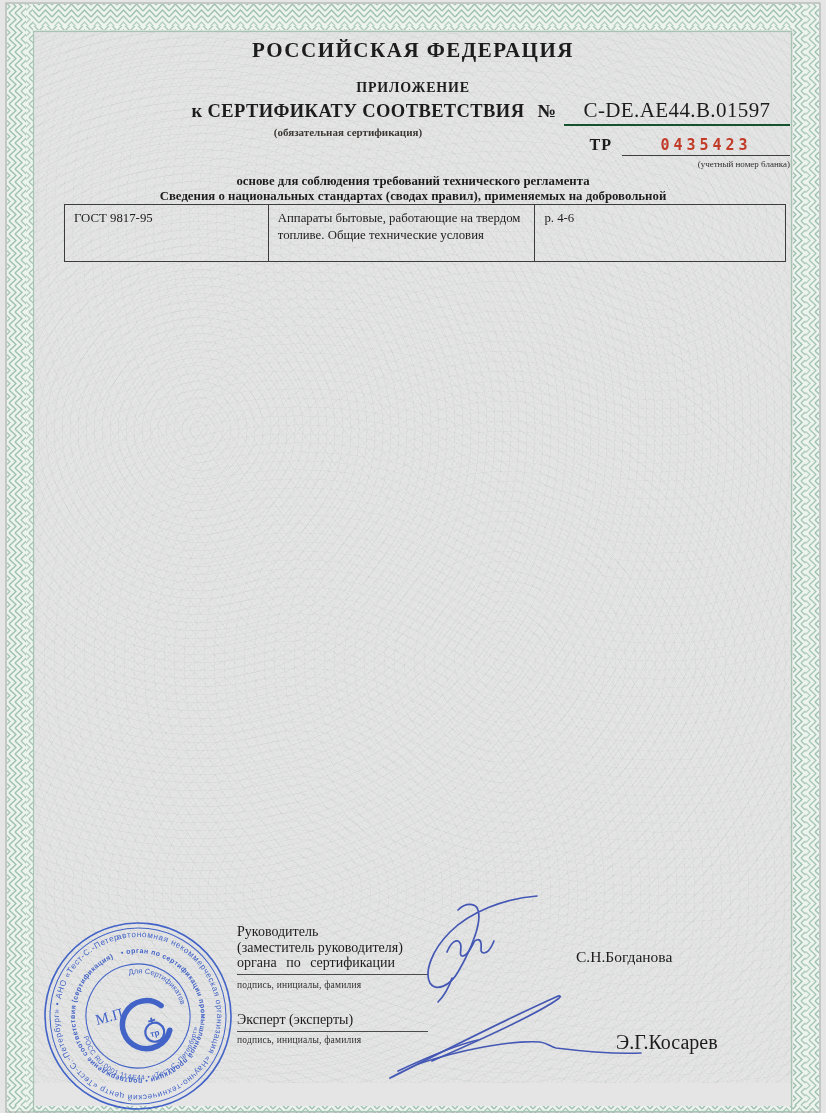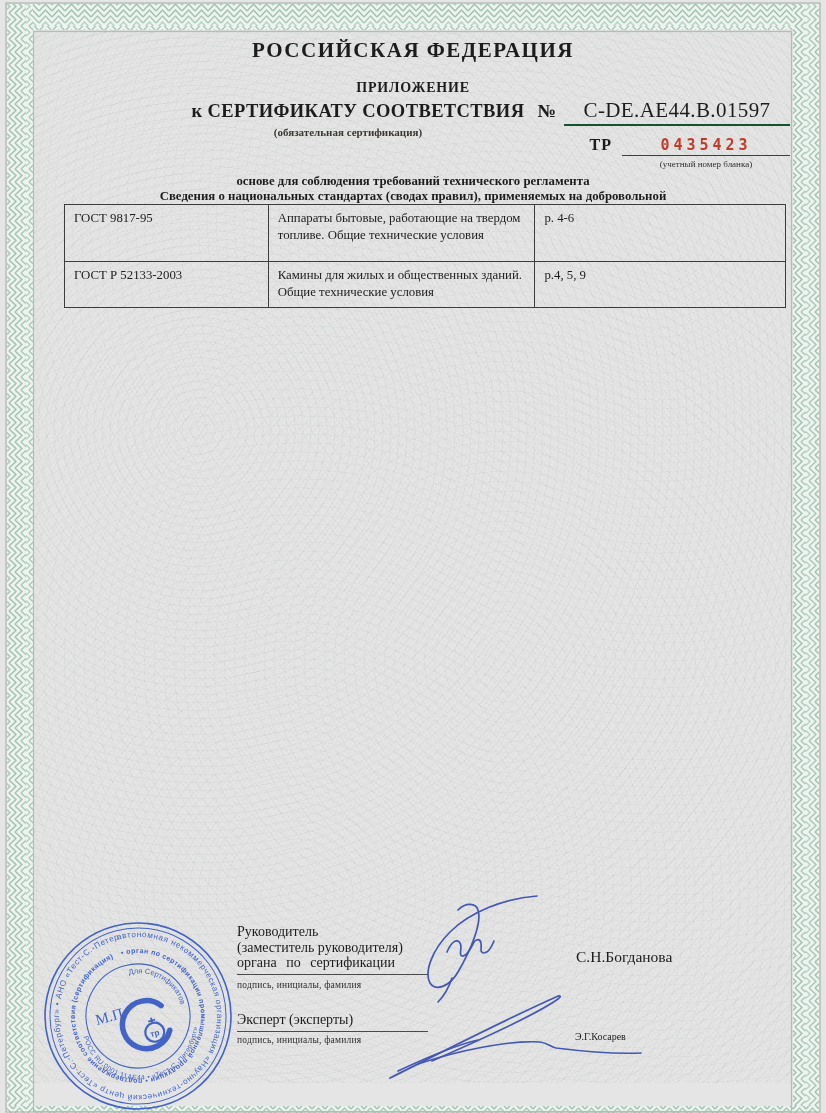--- a/index.html
+++ b/index.html
@@ -34,41 +34,41 @@
     text-align:center; font-size:21px; letter-spacing:0.4px; padding-bottom:1px; }
 
   .cert-kind { position:absolute; top:126px; left:33px; width:630px; text-align:center;
     font-size:11px; font-weight:bold; color:#3a3632; }
 
   .tr-line { position:absolute; top:136px; right:36px; display:flex; align-items:baseline; }
   .tr-label { font-size:16px; font-weight:bold; letter-spacing:1px; }
   .blank-number-box { width:168px; margin-left:10px; border-bottom:1px solid #3f3f3f;
     text-align:center; font-family:"DejaVu Sans Mono", monospace; font-size:15px; font-weight:bold;
     letter-spacing:4px; color:#c23a28; padding-bottom:1px; }
-  .blank-caption { position:absolute; top:159px; right:36px; width:168px; text-align:center;
+  .blank-caption { position:absolute; top:159px; right:36px; width:168px; text-align:right;
     font-size:9px; color:#2e2e2e; }
 
   .intro { position:absolute; top:174px; left:33px; right:33px; text-align:center;
     font-size:12.8px; font-weight:bold; line-height:15px; }
 
   table.standards { position:absolute; top:204px; left:64px; width:722px;
     border-collapse:collapse; font-size:12.8px; }
   table.standards th, table.standards td { border:1px solid #3c3c3c; padding:5px 9px; vertical-align:top; }
   table.standards { border:1.5px solid #333; }
   table.standards th { font-weight:bold; text-align:center; vertical-align:top; line-height:16px; padding-top:7px; }
   table.standards td { line-height:17px; }
   tr.hdr { height:58px; } tr.r1 { height:57px; } tr.r2 { height:46px; }
 
   .sig-head-block { position:absolute; left:237px; top:924px; width:191px; font-size:14px; line-height:15.5px; }
   .sig-head-block .jline { word-spacing:6px; border-bottom:1px solid #4a4a4a; padding-bottom:3px; }
   .sig-caption { font-size:9.5px; color:#2e2e2e; margin-top:3px; letter-spacing:0.2px; }
   .sig-name-head { position:absolute; left:576px; top:948px; font-size:15.5px; }
   .sig-expert-block { position:absolute; left:237px; top:1012px; width:191px; font-size:14px; }
   .sig-expert-block .jline { border-bottom:1px solid #4a4a4a; padding-bottom:3px; }
-  .sig-name-expert { position:absolute; left:575px; top:1031px; font-size:10px; }
+  .sig-name-expert { position:absolute; left:616px; top:1031px; font-size:20px; }
 
   .stamp { position:absolute; left:40px; top:920px; z-index:3; opacity:0.88; }
   .signatures { position:absolute; left:0; top:0; z-index:4; }
 </style>
 </head>
 <body>
 
 <div class="page">
 
   <div class="watermark"></div>
@@ -129,25 +129,20 @@
           <col style="width:204px">
           <col style="width:267px">
           <col style="width:251px">
         </colgroup>
       <tbody>
       <tr class="r1">
         <td>ГОСТ 9817-95</td>
         <td>Аппараты бытовые, работающие на твердом топливе. Общие технические условия</td>
         <td>р. 4-6</td>
       </tr>
-      <tr class="r2">
-        <td>ГОСТ Р 52133-2003</td>
-        <td>Камины для жилых и общественных зданий. Общие технические условия</td>
-        <td>р.4, 5, 9</td>
-      </tr>
     </tbody>
       </table>
 
     <div class="sig-head-block">
       <div>Руководитель</div>
       <div>(заместитель руководителя)</div>
       <div class="jline">органа по сертификации</div>
       <div class="sig-caption">подпись, инициалы, фамилия</div>
     </div>
     <div class="sig-name-head">С.Н.Богданова</div>

